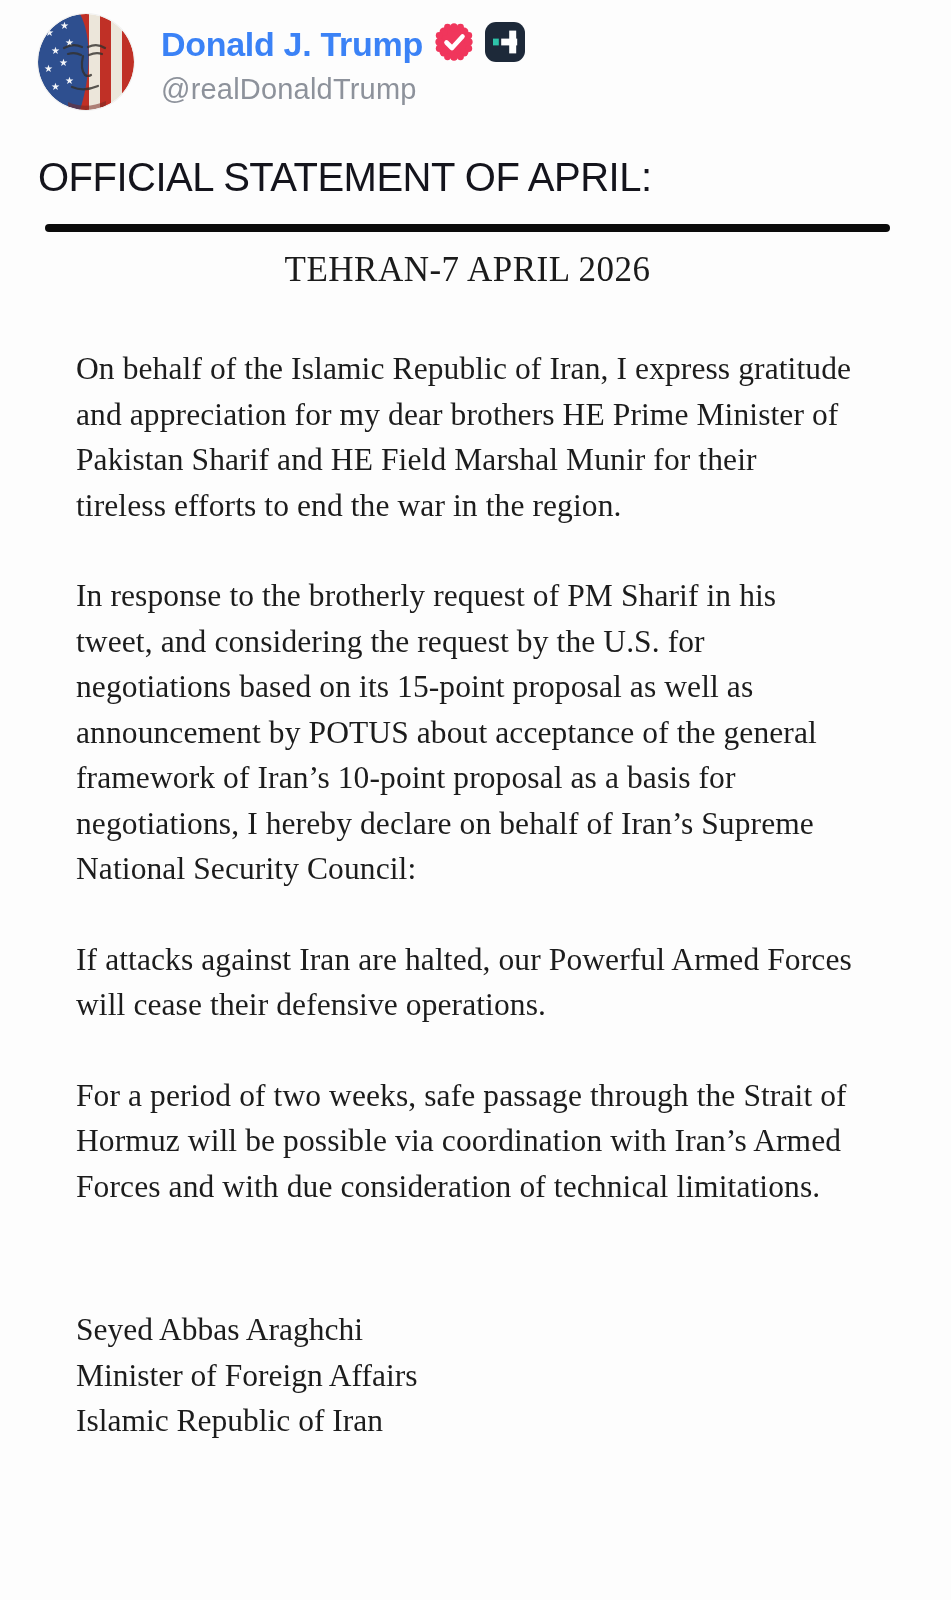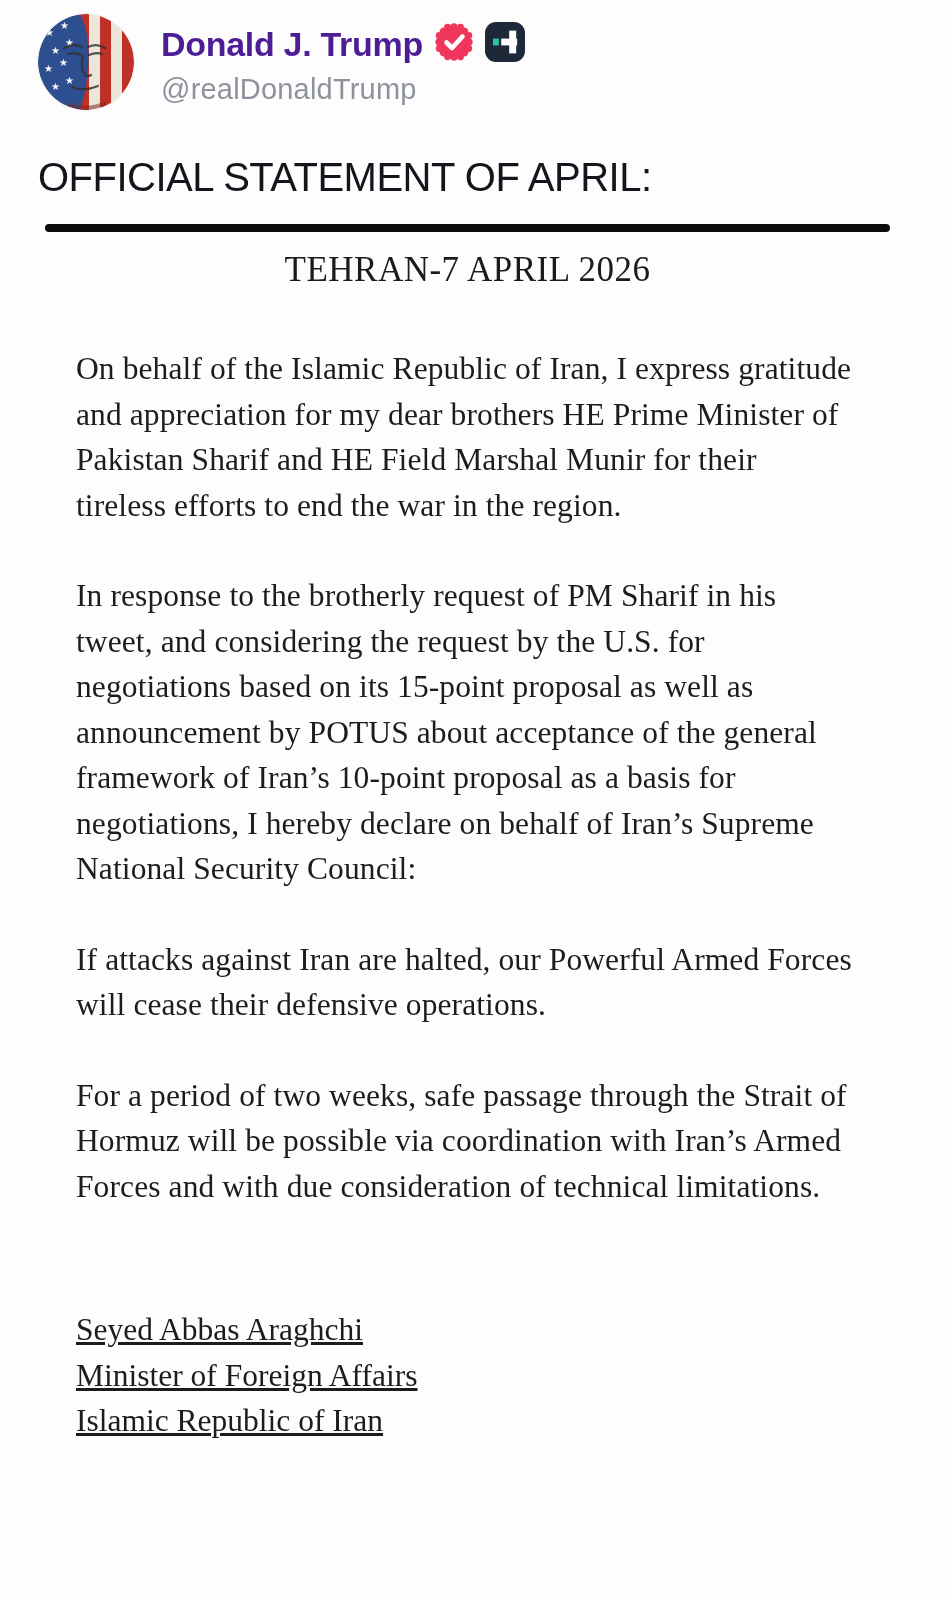--- a/index.html
+++ b/index.html
@@ -14,21 +14,21 @@
   
   .header { display: flex; margin-left: 38px; }
   .avatar {
     width: 96px; height: 96px; border-radius: 50%;
     overflow: hidden; flex: 0 0 auto; cursor: pointer;
     box-shadow: 0 0 0 1px rgba(0,0,0,0.05);
   }
   .header-text { margin-left: 27px; padding-top: 8px; }
   .name-row { display: flex; align-items: center; gap: 11px; }
   .name {
-    font-size: 34px; font-weight: 700; color: #4c1d95;
+    font-size: 34px; font-weight: 700; color: #3b82f6;
     letter-spacing: -0.3px; cursor: pointer;
   }
   .badge { display: inline-block; flex: 0 0 auto; }
   .handle { font-size: 29px; color: #8d929b; margin-top: 7px; letter-spacing: 0.2px; }
 
   
   .title {
     margin: 45px 0 0 38px;
     font-size: 40px; font-weight: 400;
     color: #14141c; letter-spacing: -0.5px;
@@ -49,21 +49,21 @@
     text-align: center; font-size: 35px; font-weight: 400;
     margin-top: 18px; color: #1b1b1b; letter-spacing: 0.5px;
   }
   .body-text { margin-left: 31px; width: 776px; }
   .body-text p {
     font-size: 31.5px; line-height: 45.5px; letter-spacing: 0.1px;
   }
   .para-1 { margin-top: 56px; }
   .para-2, .para-3, .para-4 { margin-top: 45px; }
   .signature { margin-top: 98px; }
-  .signature div { font-size: 31.5px; line-height: 45.5px; text-decoration: underline; }
+  .signature div { font-size: 31.5px; line-height: 45.5px; }
 </style>
 </head>
 <body>
 
 <div class="post">
 
   <div class="header">
 
     <div class="avatar">
       <svg width="96" height="96" viewBox="0 0 96 96">

